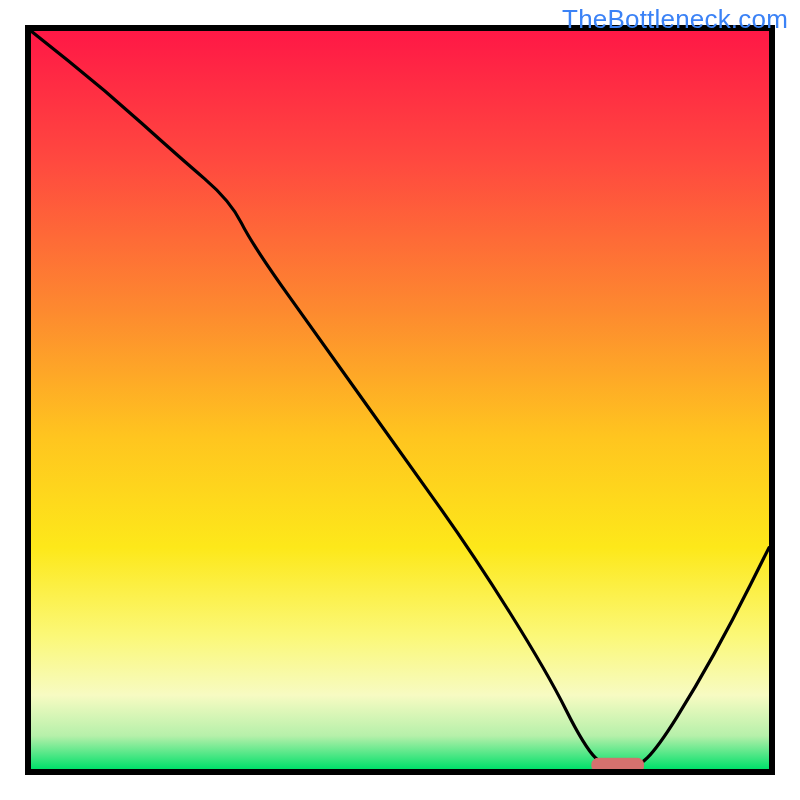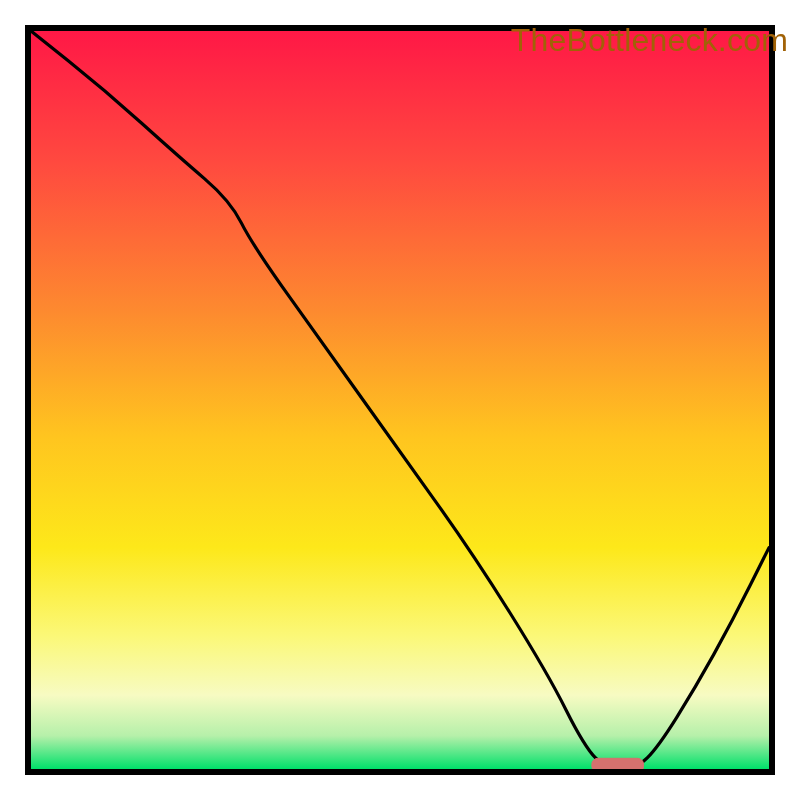--- a/index.html
+++ b/index.html
@@ -4,25 +4,25 @@
 <style>
   * { margin: 0; padding: 0; box-sizing: border-box; }
   html, body { width: 800px; height: 800px; overflow: hidden; background: #fff; }
   .stage {
     position: relative;
     width: 800px;
     height: 800px;
   }
   .watermark {
     position: absolute;
-    top: 22px;
+    top: 4px;
     right: 12px;
     font-family: Arial, Helvetica, sans-serif;
-    font-size: 32px;
-    color: #a16207;
+    font-size: 26px;
+    color: #3b82f6;
     font-weight: 500;
     letter-spacing: 0.2px;
   }
   svg { display: block; }
 </style>
 </head>
 <body>
 
 <div class="stage">
   <div class="watermark">TheBottleneck.com</div>

